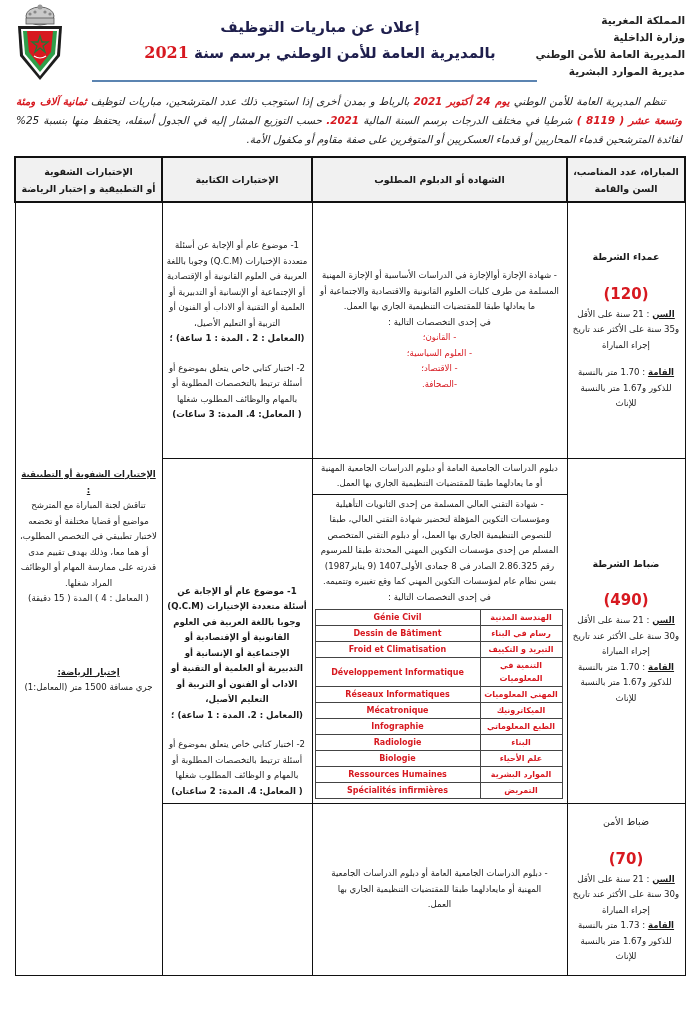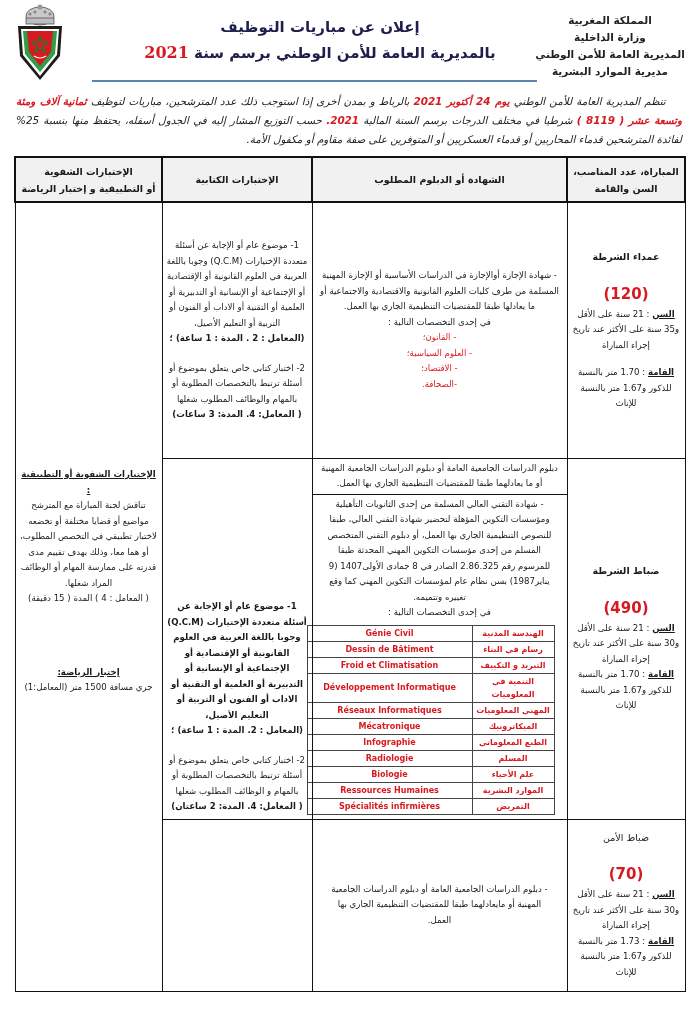--- a/index.html
+++ b/index.html
@@ -1,21 +1,21 @@
 <!DOCTYPE html>
 <html><head>
 <meta charset="utf-8">
 <style>
   * { box-sizing: border-box; margin: 0; padding: 0; }
   html, body { width: 697px; height: 1024px; background: #ffffff; overflow: hidden; }
   body { font-family: "DejaVu Sans", sans-serif; color: #1a1a1a; position: relative; }
 
   .header { position: absolute; top: 0; left: 0; width: 697px; height: 90px; }
   .crest { position: absolute; left: 10px; top: 4px; width: 60px; height: 80px; }
-  .org { position: absolute; right: 12px; top: 12px; width: 150px; text-align: center; direction: rtl;
+  .org { position: absolute; right: 12px; top: 12px; width: 150px; direction: rtl;
          font-size: 10.5px; font-weight: bold; line-height: 17px; color: #222; }
   .title-block { position: absolute; left: 90px; top: 14px; width: 460px; text-align: center; direction: rtl; }
   .title-1 { font-size: 15px; font-weight: bold; color: #1f1f4d; line-height: 26px; }
   .title-2 { font-size: 15px; font-weight: bold; color: #1f1f4d; line-height: 26px; }
   .title-2 .year { color: #d71920; font-family: "DejaVu Serif", serif; font-size: 16px; }
   .title-rule { position: absolute; left: 92px; top: 80px; width: 445px; height: 2px; background: #5b84b1; }
 
   .intro { position: absolute; top: 92px; left: 16px; width: 666px; direction: rtl; text-align: justify;
            font-size: 10.4px; line-height: 19px; color: #222; font-style: italic; }
   .intro .red { color: #d71920; font-weight: bold; }
@@ -169,21 +169,21 @@
     <td rowspan="2" style="vertical-align:bottom; padding-bottom:4px;">
       <div class="b">1- موضوع عام أو الإجابة عن أسئلة متعددة الإختيارات (Q.C.M) وجوبا باللغة العربية في العلوم القانونية أو الإقتصادية أو الإجتماعية أو الإنسانية  أو التدبيرية أو العلمية أو التقنية أو الاداب أو الفنون أو التربية أو التعليم الأصيل،</div>
       <div class="b">(المعامل : 2. المدة : 1 ساعة) ؛</div>
       <div style="height:14px;"></div>
       <div>2- اختبار كتابي خاص يتعلق بموضوع أو أسئلة ترتبط بالتخصصات المطلوبة أو بالمهام و الوظائف المطلوب شغلها</div>
       <div class="b">( المعامل: 4. المدة: 2 ساعتان)</div>
     </td>
   </tr>
 
   <tr>
-    <td class="dipl-text" style="padding:2px 12px;">
+    <td class="dipl-text" style="padding:2px 4px;">
       <div>- شهادة التقني العالي المسلمة من إحدى الثانويات التأهيلية ومؤسسات التكوين المؤهلة لتحضير شهادة التقني العالي، طبقا للنصوص التنظيمية الجاري بها العمل، أو دبلوم التقني المتخصص المسلم من إحدى مؤسسات التكوين المهني المحدثة طبقا للمرسوم رقم 2.86.325 الصادر في 8 جمادى الأولى1407 (9 يناير1987) بسن نظام عام لمؤسسات التكوين المهني كما وقع تغييره وتتميمه.</div>
       <div>في إحدى التخصصات التالية :</div>
       <table class="spec">
         <tbody id="spec-body">
               <tr>
                 <td class="ar">الهندسة المدنية</td>
                 <td class="fr">Génie Civil</td>
               </tr>
               <tr>
                 <td class="ar">رسام في البناء</td>
@@ -203,21 +203,21 @@
               </tr>
               <tr>
                 <td class="ar">الميكاترونيك</td>
                 <td class="fr">Mécatronique</td>
               </tr>
               <tr>
                 <td class="ar">الطبع المعلوماتي</td>
                 <td class="fr">Infographie</td>
               </tr>
               <tr>
-                <td class="ar">المسلم</td>
+                <td class="ar">البناء</td>
                 <td class="fr">Radiologie</td>
               </tr>
               <tr>
                 <td class="ar">علم الأحياء</td>
                 <td class="fr">Biologie</td>
               </tr>
               <tr>
                 <td class="ar">الموارد البشرية</td>
                 <td class="fr">Ressources Humaines</td>
               </tr>

